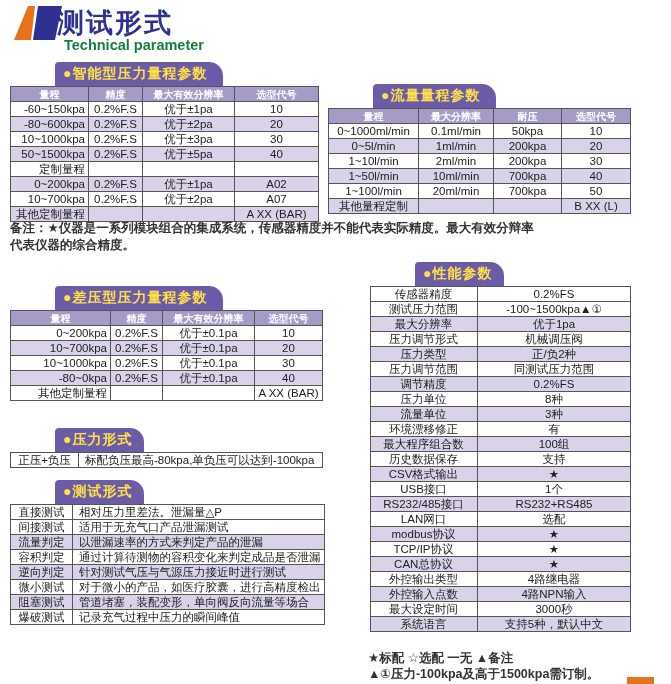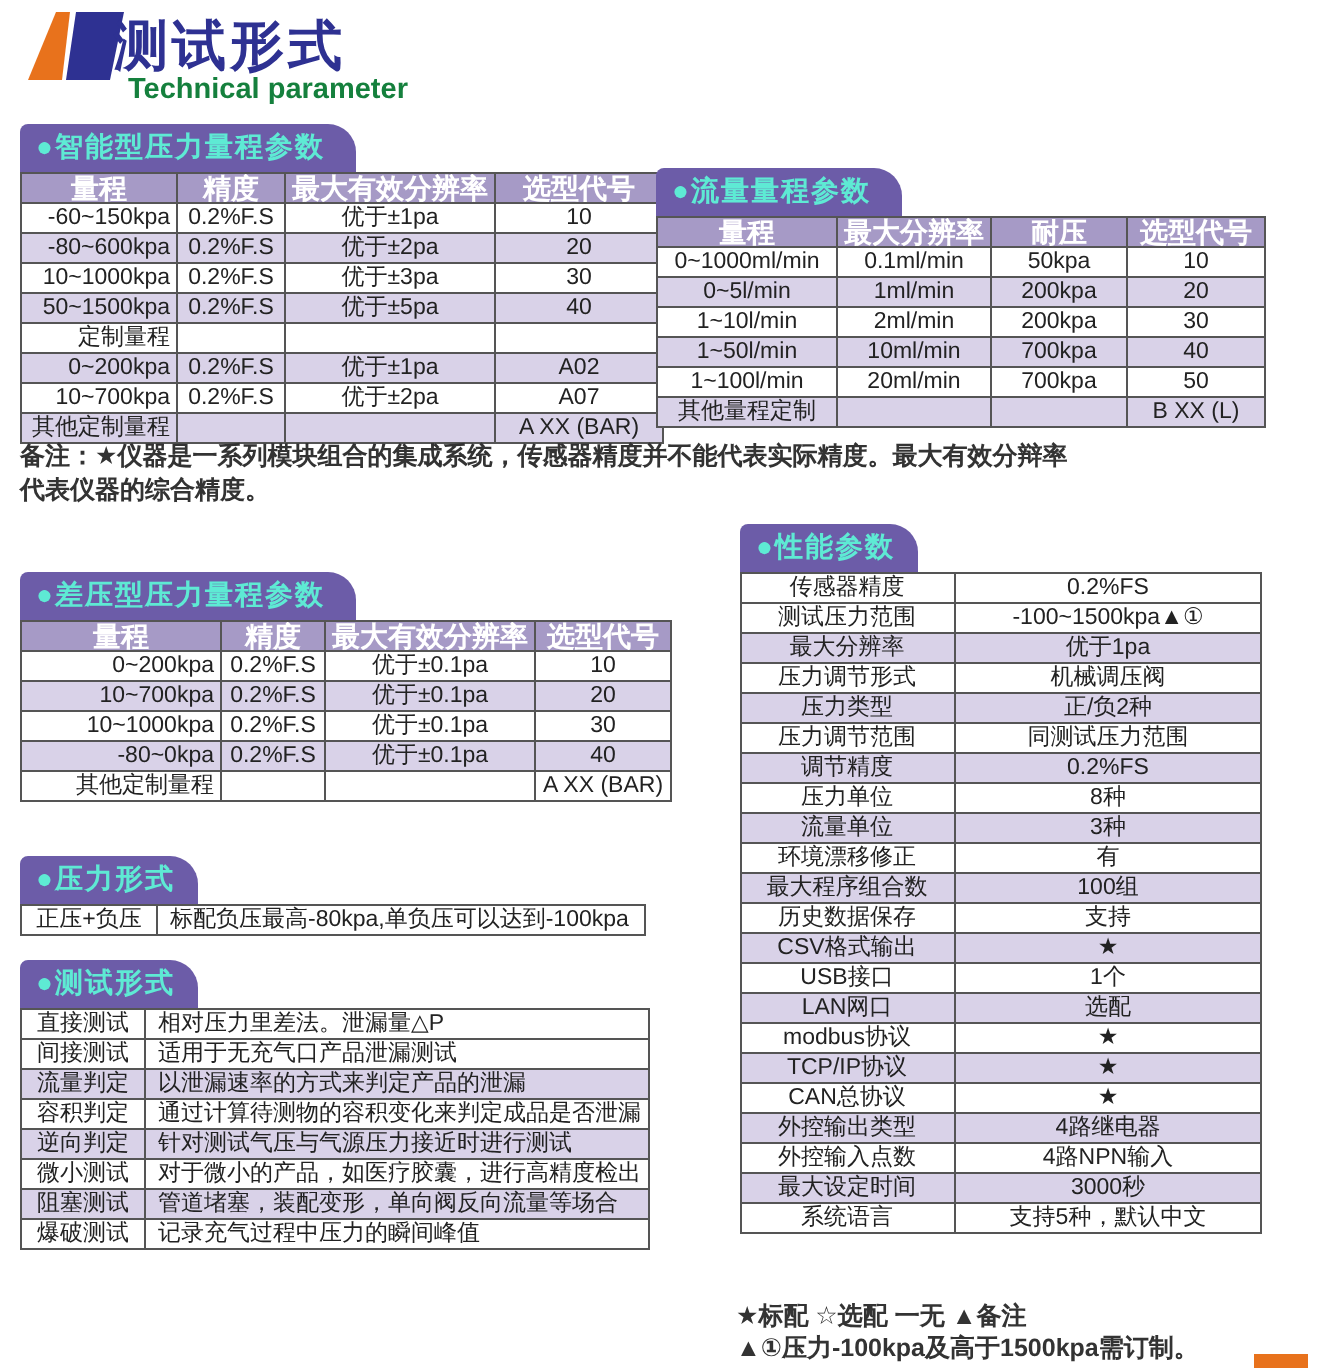--- a/index.html
+++ b/index.html
@@ -9,34 +9,35 @@
     color:#222;overflow:hidden;
   }
   .abs{position:absolute;}
 
   
   #page-title{left:57px;top:5px;font-size:27px;font-weight:bold;color:#2e3192;letter-spacing:2px;}
   #page-subtitle{left:64px;top:37px;font-size:14.5px;font-weight:bold;color:#15803d;}
 
   
   .tab{
-    display:inline-block;background:#6c5ca8;color:#5eead4;
+    display:inline-block;background:#6c5ca8;color:#fde047;
     font-size:14px;font-weight:bold;letter-spacing:1px;
     padding:3px 16px 4px 8px;border-radius:4px 14px 0 0;
     line-height:17px;
+    margin-left:45px;
   }
   .tab.small{padding-right:12px;}
 
   
   table{border-collapse:collapse;table-layout:fixed;background:#fff;}
   th,td{
     border:1px solid #555;font-size:11.5px;line-height:13px;
     height:14px;padding:0 3px;text-align:center;overflow:hidden;white-space:nowrap;
   }
-  th{background:#a69ac6;color:#fff;font-weight:bold;font-size:14px;}
+  th{background:#a69ac6;color:#fff;font-weight:bold;font-size:10px;}
   
   table.stripe-even tbody tr:nth-child(even) td{background:#d9d2e8;}
   table.stripe-off tbody tr:nth-child(2n+3) td{background:#d9d2e8;}
 
   
   .t-smart td:first-child,.t-diff td:first-child{text-align:right;padding-left:4px;}
   .t-flow td:first-child{text-align:center;}
   .t-perf td:first-child{text-align:center;padding-left:2px;}
   .t-test td:last-child,.t-press td:last-child{text-align:left;padding-left:6px;}
 
@@ -298,20 +299,24 @@
         </tr>
         <tr>
           <td>CSV格式输出</td>
           <td>★</td>
         </tr>
         <tr>
           <td>USB接口</td>
           <td>1个</td>
         </tr>
         <tr>
+          <td>RS232/485接口</td>
+          <td>RS232+RS485</td>
+        </tr>
+        <tr>
           <td>LAN网口</td>
           <td>选配</td>
         </tr>
         <tr>
           <td>modbus协议</td>
           <td>★</td>
         </tr>
         <tr>
           <td>TCP/IP协议</td>
           <td>★</td>

